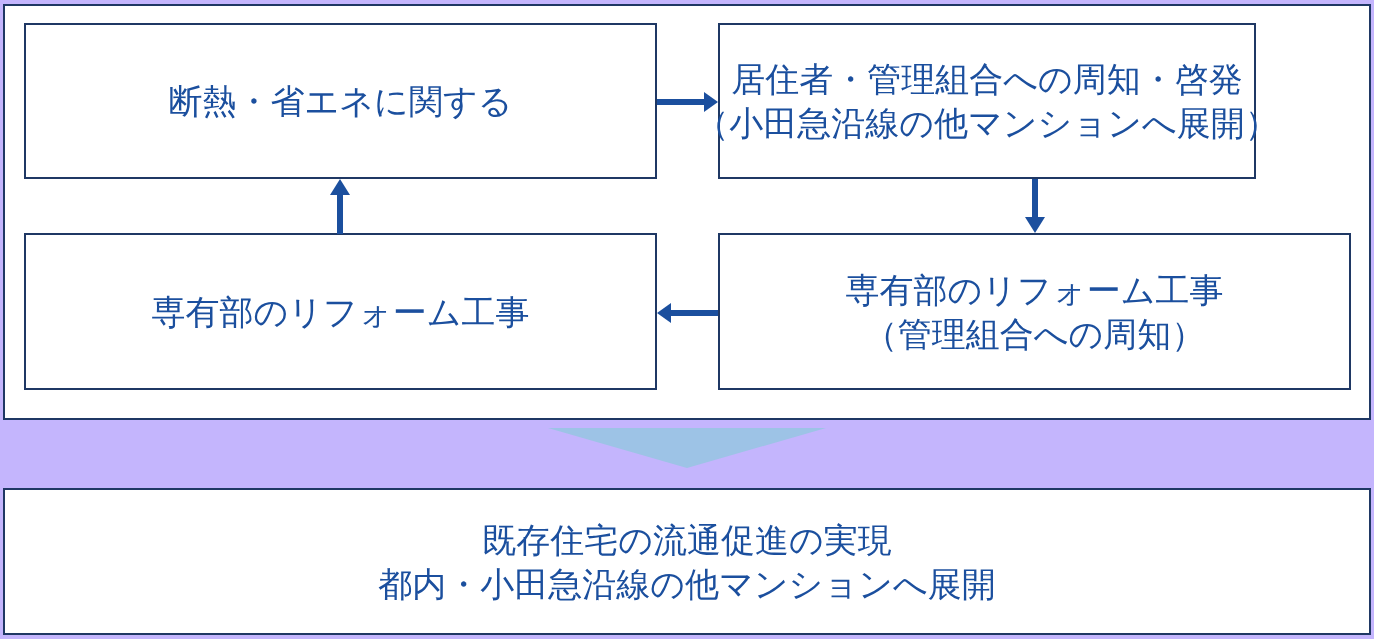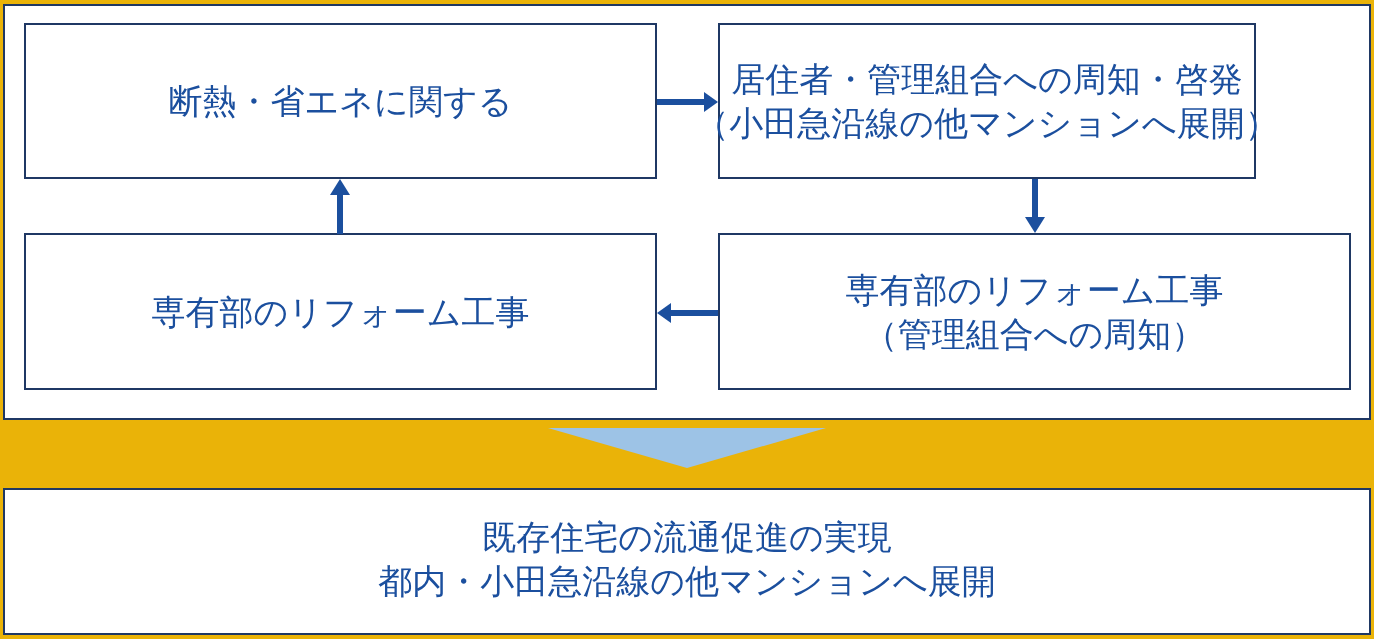--- a/index.html
+++ b/index.html
@@ -4,21 +4,21 @@
 <style>
   html, body {
     margin: 0;
     padding: 0;
     background: #ffffff;
   }
   .stage {
     position: relative;
     width: 1374px;
     height: 639px;
-    background: #eab308;
+    background: #c4b5fd;
     font-family: "DejaVu Sans", "Liberation Sans", sans-serif;
     overflow: hidden;
   }
   
   .outer-frame {
     position: absolute;
     left: 3px; top: 4px;
     width: 1368px; height: 416px;
     border: 2px solid #1F3864;
     box-sizing: border-box;
@@ -95,21 +95,20 @@
     background: #ffffff;
     display: flex;
     flex-direction: column;
     align-items: center;
     justify-content: center;
     text-align: center;
     color: #1B4F9E;
     font-size: 34px;
     line-height: 44px;
     white-space: nowrap;
-    font-family: Liberation Mono, monospace;
   }
 </style>
 </head>
 <body>
 
 <div class="stage">
 
   <div class="outer-frame"></div>
 
   <div class="node node-demand">

